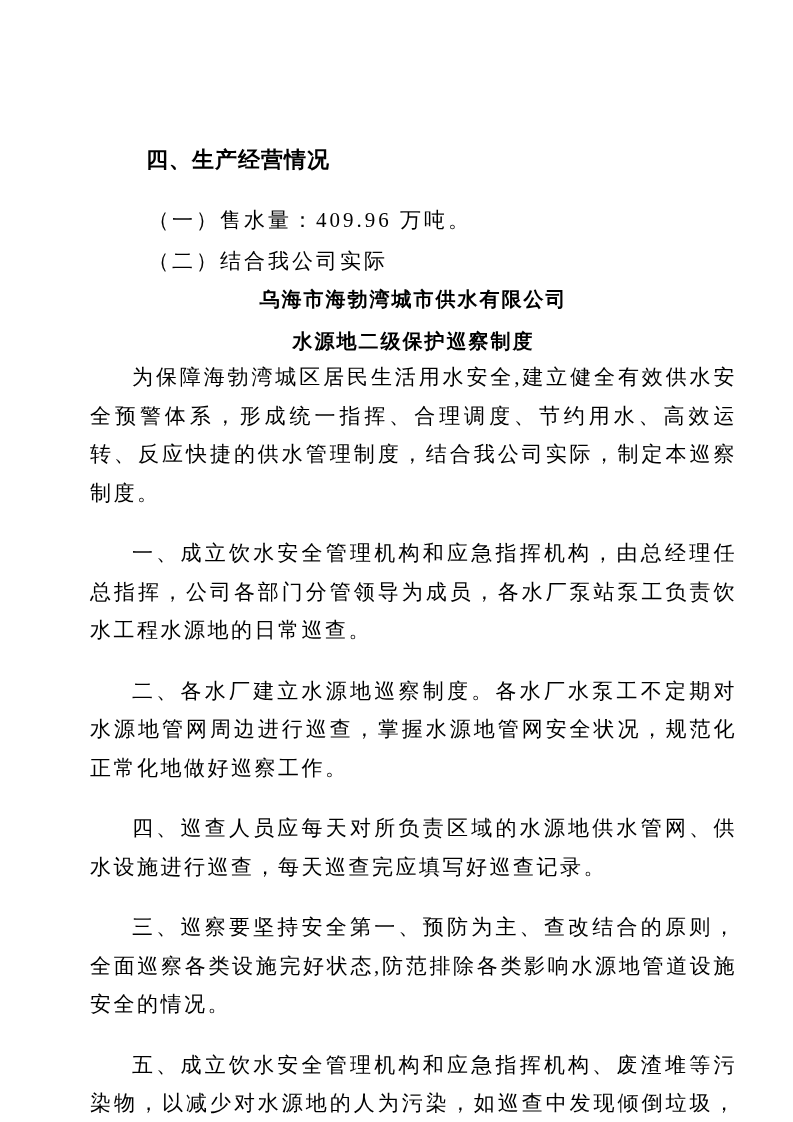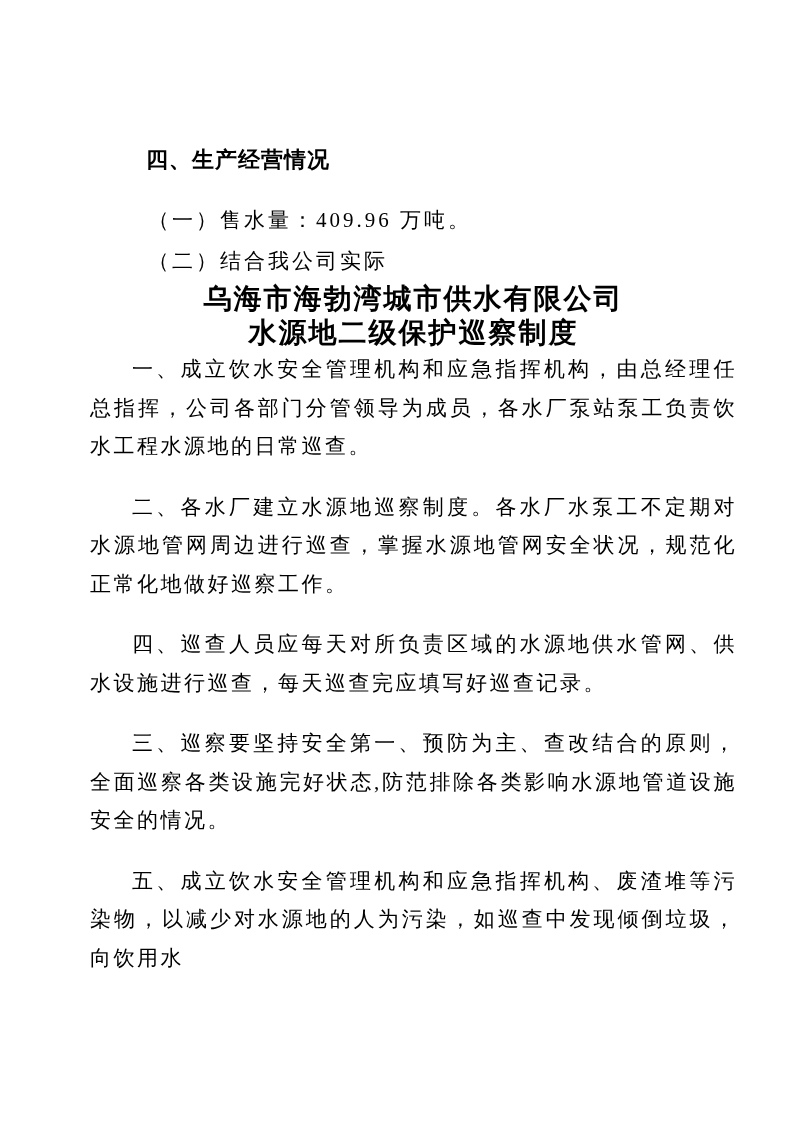--- a/index.html
+++ b/index.html
@@ -35,26 +35,27 @@
     letter-spacing: 3px;
     text-indent: 58px;
     white-space: nowrap;
   }
   .list-line.first {
     margin-top: 20px;
   }
   .doc-title {
     margin: 0;
     font-weight: bold;
-    font-size: 28px;
+    font-size: 20px;
     line-height: 34px;
     letter-spacing: 2px;
     text-align: center;
   }
   .doc-title.second {
+    margin-top: 8px;
   }
   .body-para {
     margin: 0;
     font-size: 21px;
     line-height: 38.5px;
     letter-spacing: 2.5px;
     text-align: justify;
     text-justify: inter-character;
     text-indent: 2em;
   }
@@ -70,20 +71,21 @@
   <h2 class="section-heading">四、生产经营情况</h2>
 
   <p class="list-line first">（一）售水量：409.96 万吨。</p>
 
   <p class="list-line">（二）结合我公司实际</p>
 
   <p class="doc-title">乌海市海勃湾城市供水有限公司</p>
 
   <p class="doc-title second">水源地二级保护巡察制度</p>
 
+  <p class="body-para">为保障海勃湾城区居民生活用水安全,建立健全有效供水安全预警体系，形成统一指挥、合理调度、节约用水、高效运转、反应快捷的供水管理制度，结合我公司实际，制定本巡察制度。</p>
 
   <p class="body-para">一、成立饮水安全管理机构和应急指挥机构，由总经理任总指挥，公司各部门分管领导为成员，各水厂泵站泵工负责饮水工程水源地的日常巡查。</p>
 
   <p class="body-para">二、各水厂建立水源地巡察制度。各水厂水泵工不定期对水源地管网周边进行巡查，掌握水源地管网安全状况，规范化正常化地做好巡察工作。</p>
 
   <p class="body-para">四、巡查人员应每天对所负责区域的水源地供水管网、供水设施进行巡查，每天巡查完应填写好巡查记录。</p>
 
   <p class="body-para">三、巡察要坚持安全第一、预防为主、查改结合的原则，全面巡察各类设施完好状态,防范排除各类影响水源地管道设施安全的情况。</p>
 
   <p class="body-para">五、成立饮水安全管理机构和应急指挥机构、废渣堆等污染物，以减少对水源地的人为污染，如巡查中发现倾倒垃圾，向饮用水</p>

